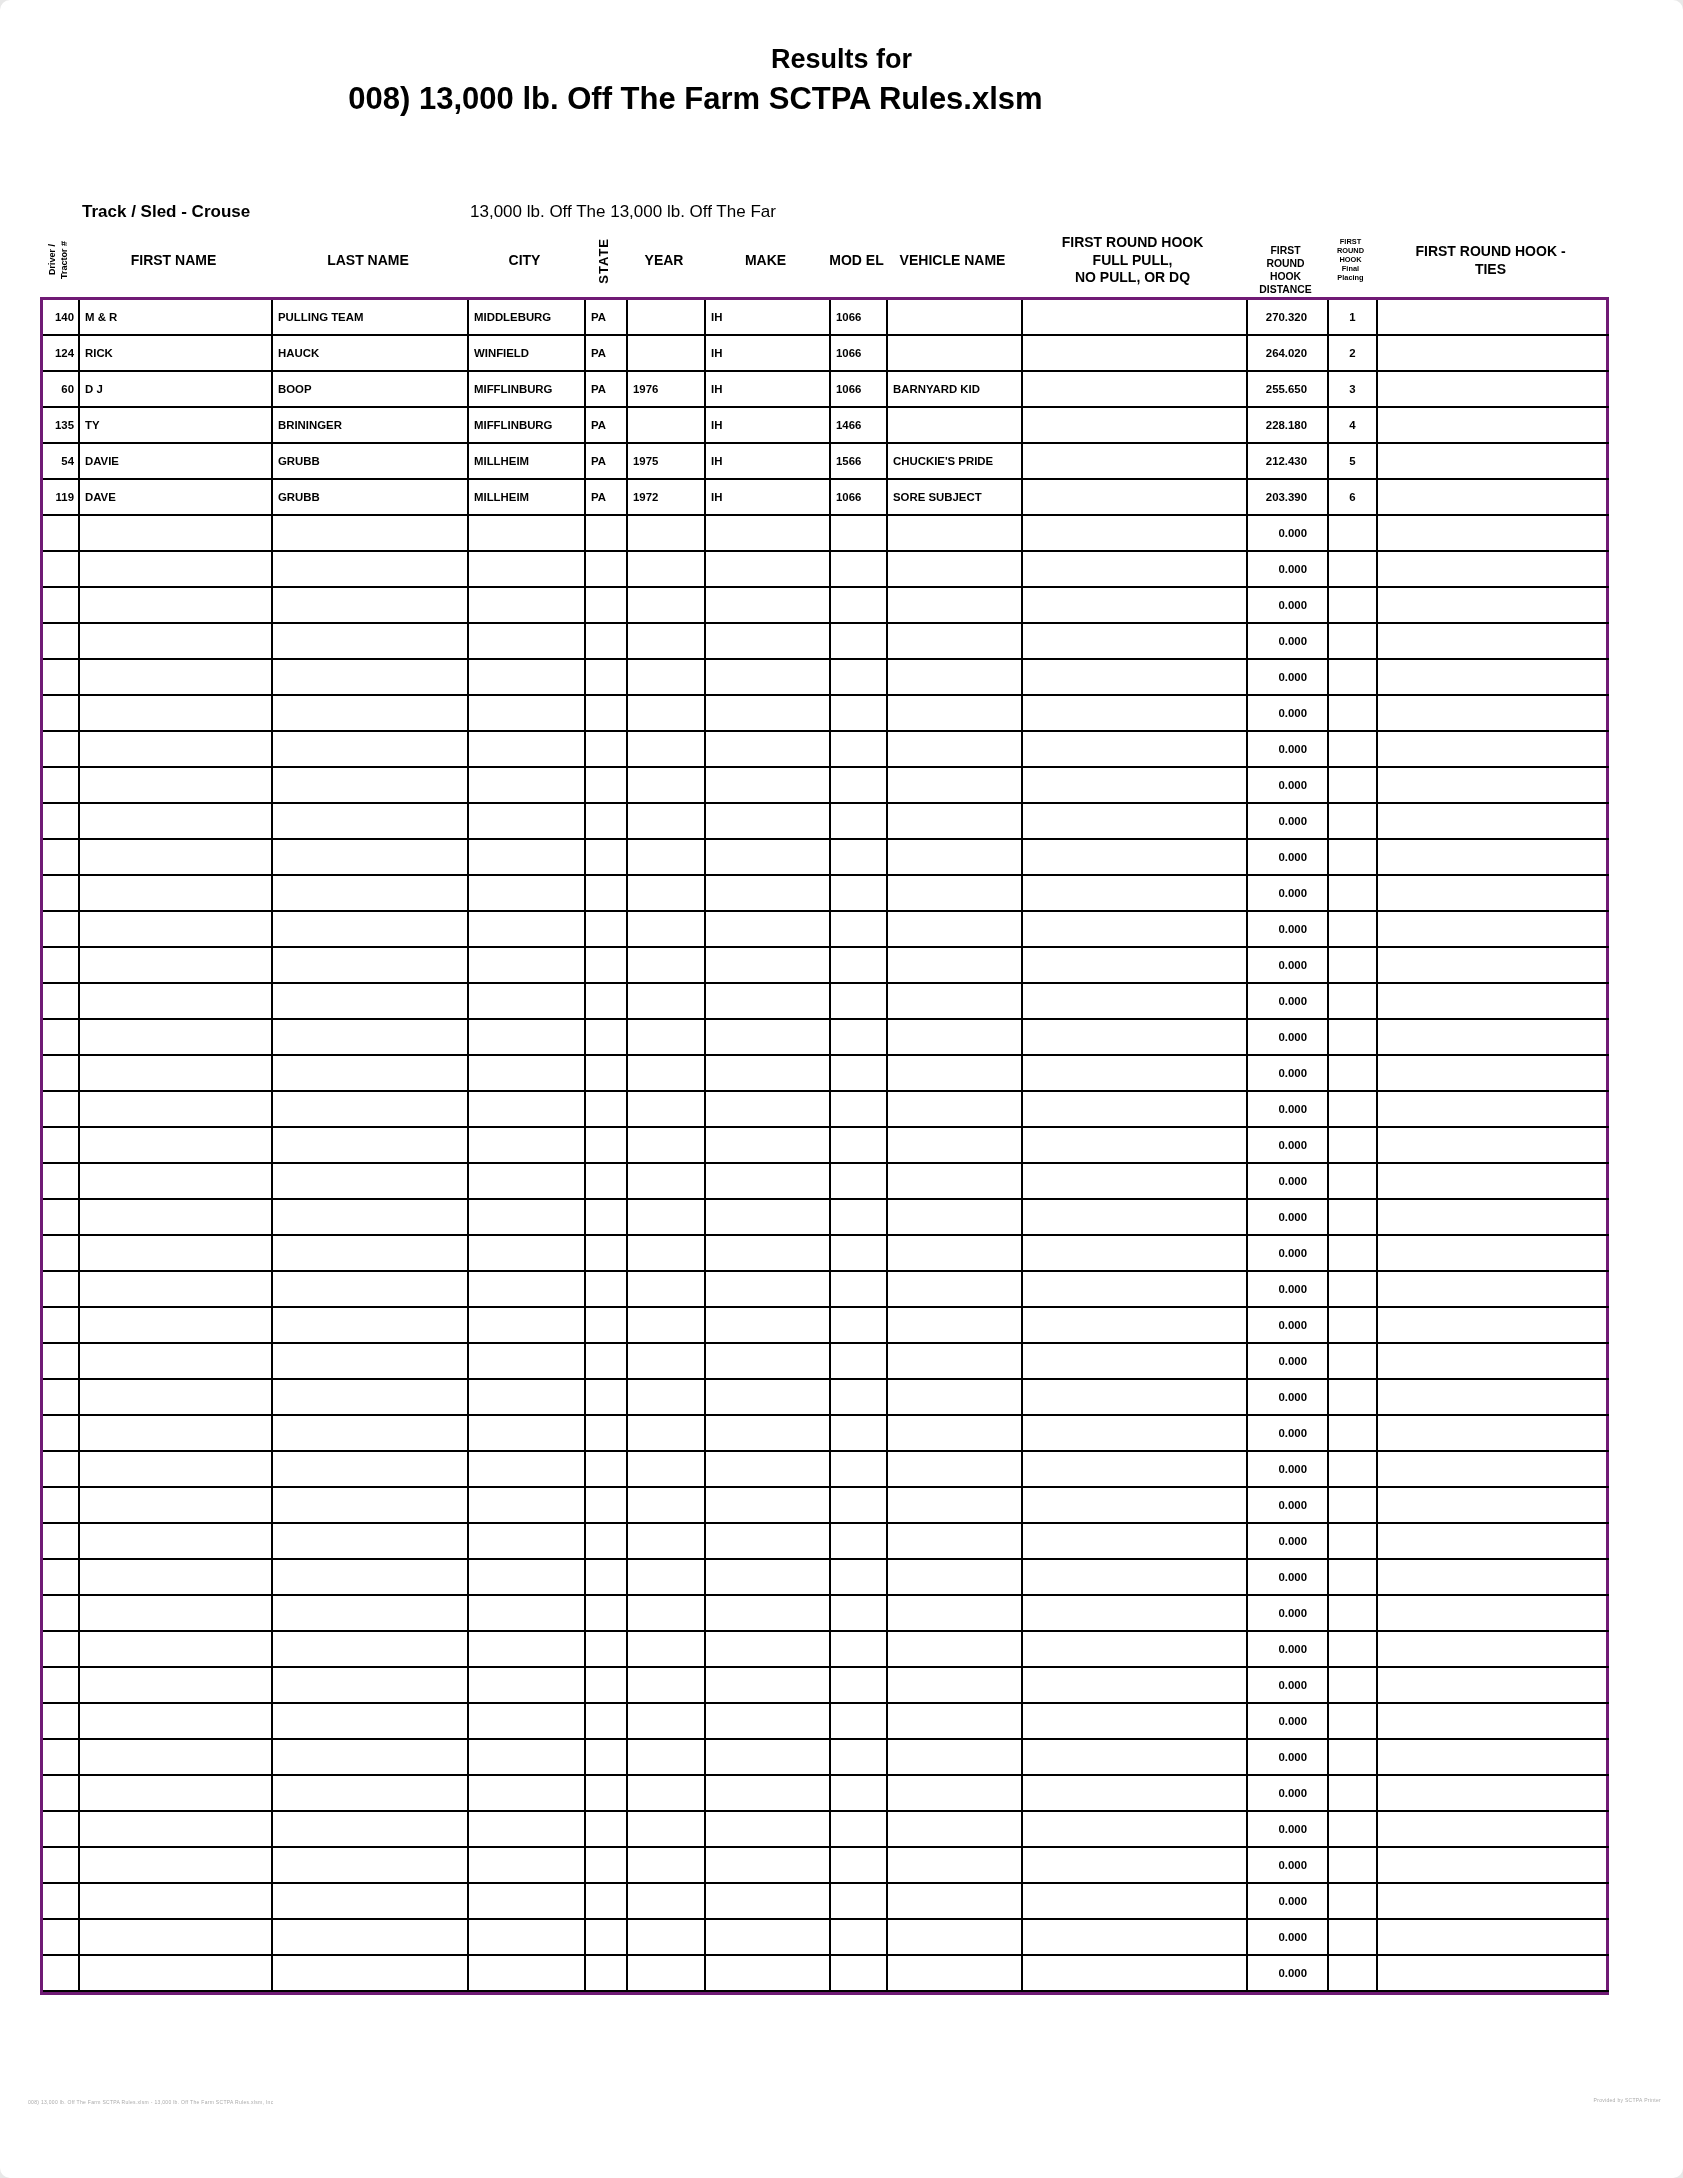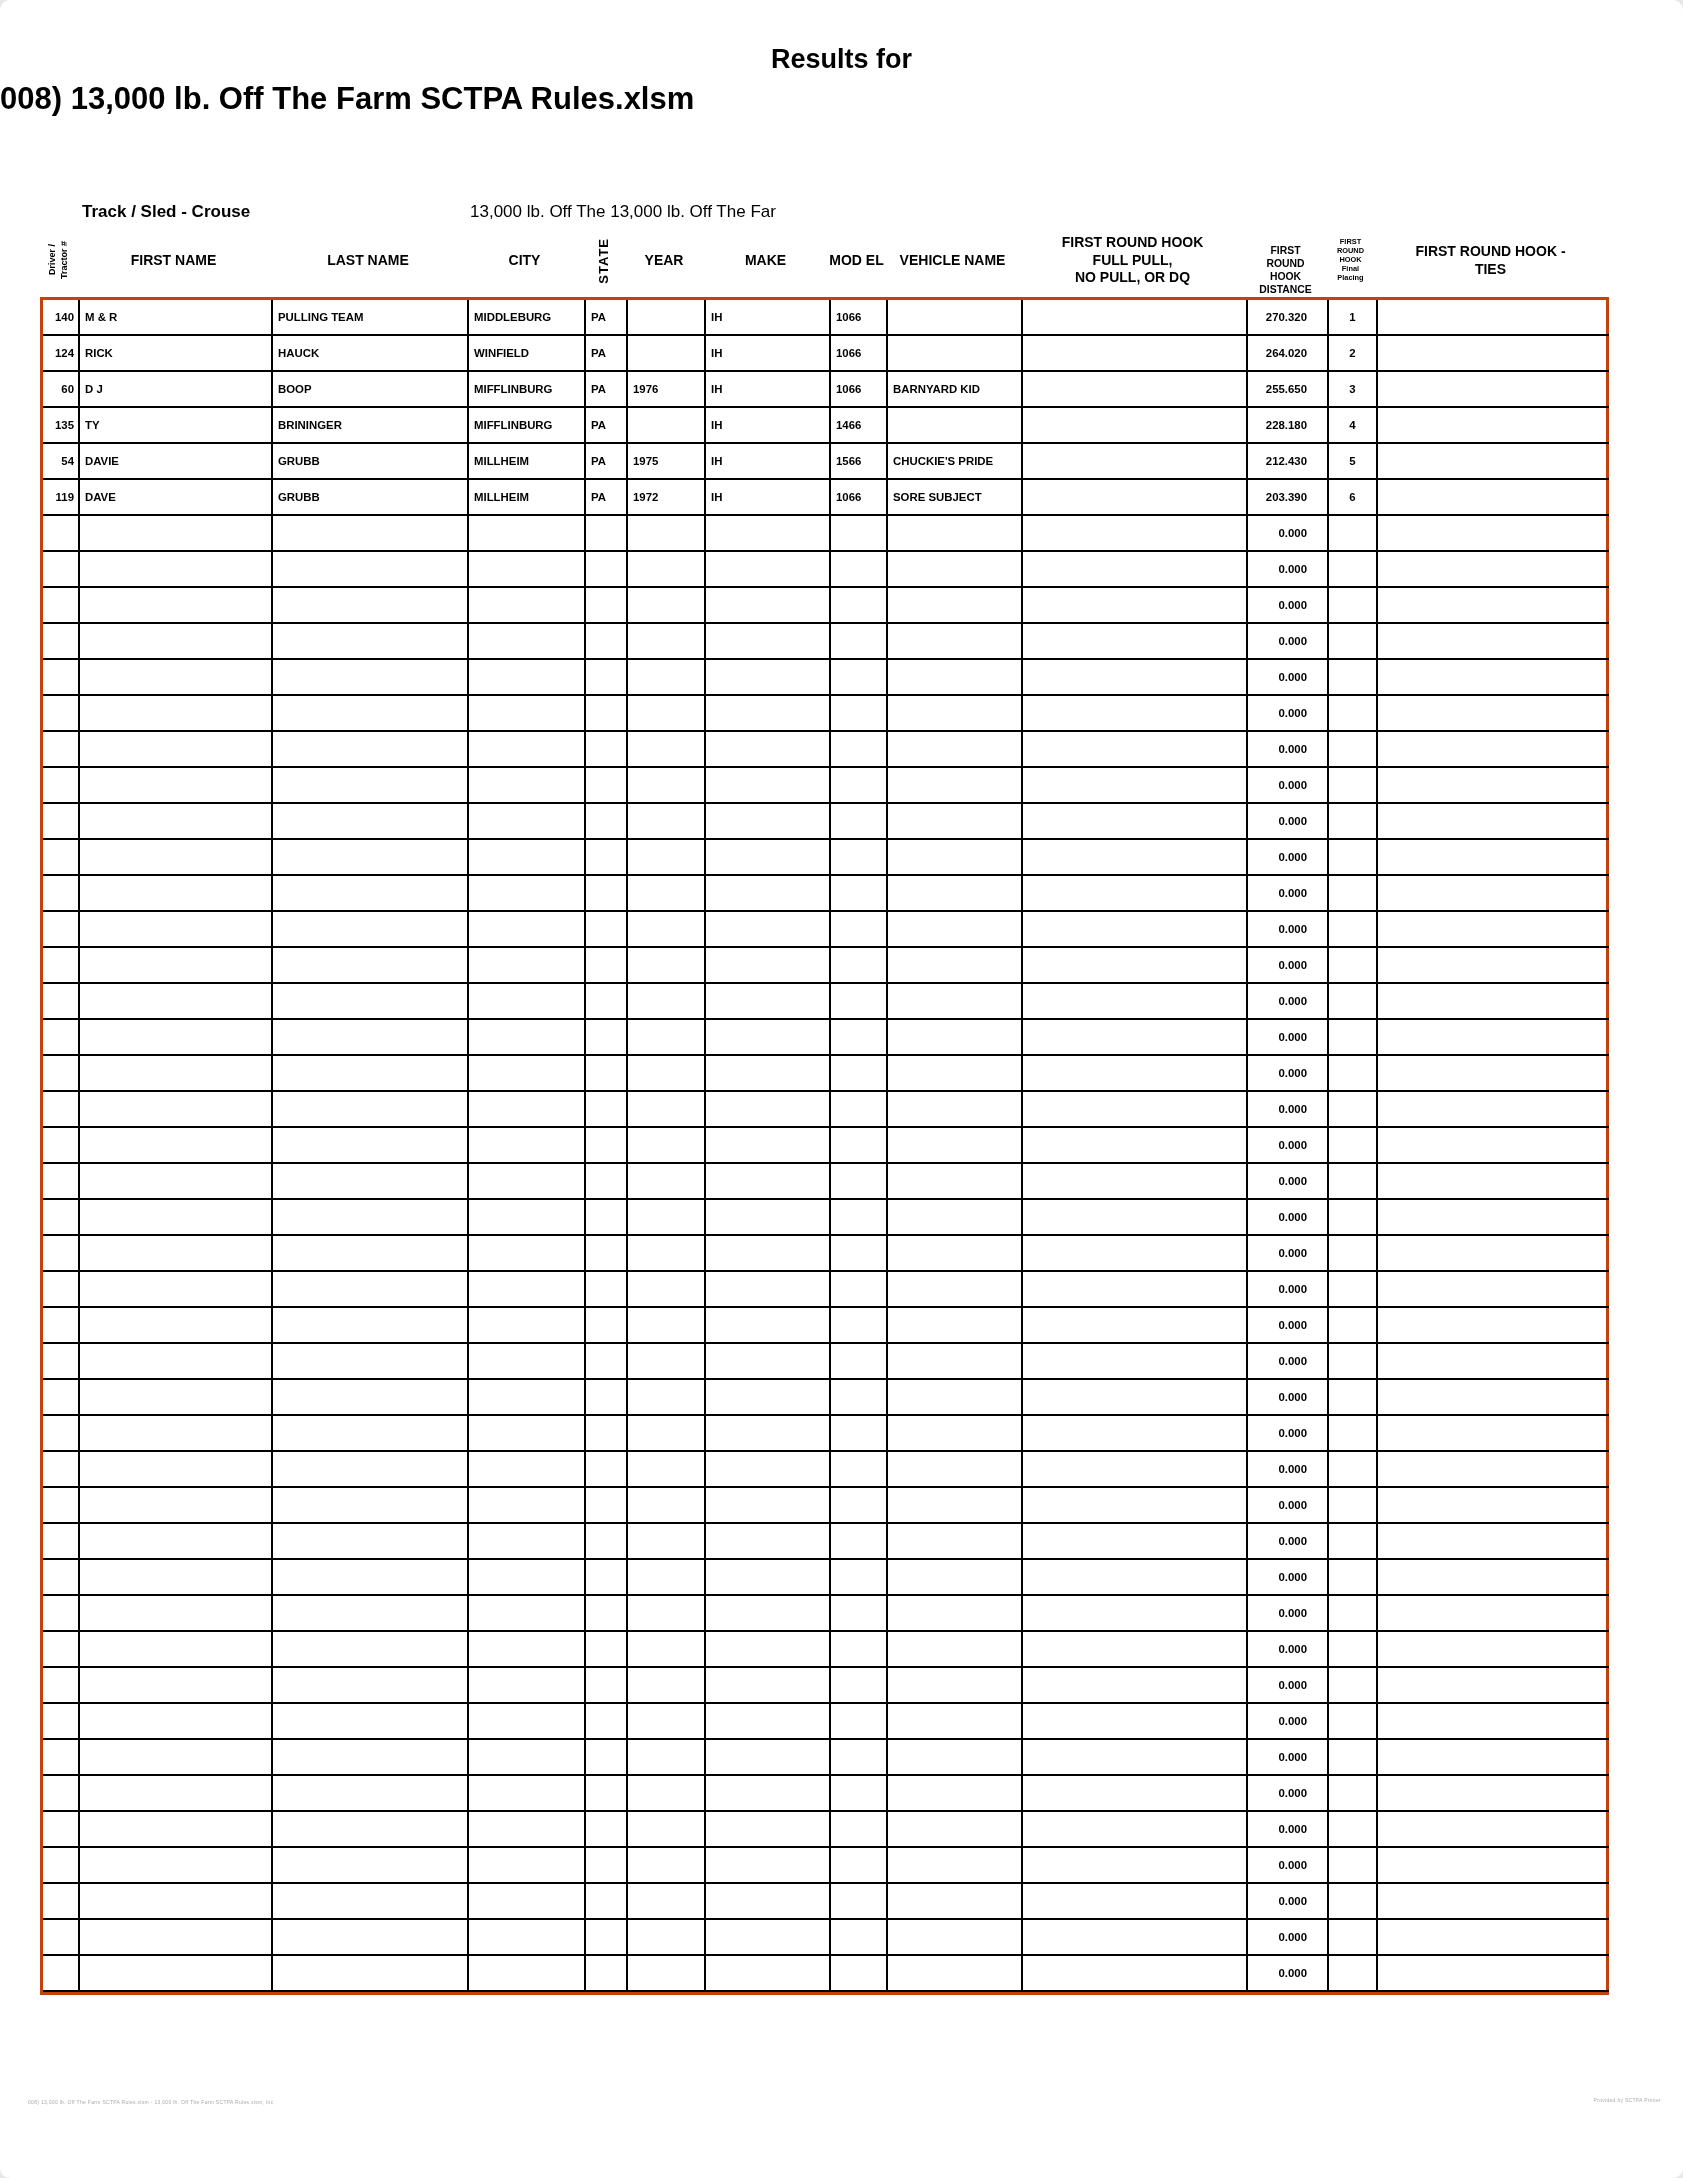--- a/index.html
+++ b/index.html
@@ -6,21 +6,21 @@
   html,body { background:#e8e8e8; }
   .page {
     position:relative; width:1683px; height:2178px; background:#ffffff;
     font-family:"Liberation Sans", sans-serif; color:#000; overflow:hidden;border-radius:10px;
   }
   .title1 {
     position:absolute; top:44px; left:0; width:1683px; text-align:center;
     font-size:27px; font-weight:bold;
   }
   .title2 {
-    position:absolute; top:81px; left:0; width:1391px; text-align:left;
+    position:absolute; top:81px; left:0; width:1391px; text-align:center;
     font-size:31px; font-weight:bold;
   }
   .subheader-track {
     position:absolute; top:202px; left:82px;
     font-size:17px; font-weight:bold;
   }
   .subheader-class {
     position:absolute; top:202px; left:470px;
     font-size:17px; font-weight:normal;
   }
@@ -42,21 +42,21 @@
   .th.vertical.state span { font-size:13px; letter-spacing:1px; }
   .th.small { font-size:14px; }
   .th.dist { font-size:10.4px; align-items:flex-end; padding-bottom:1px; }
   .th.placing { font-size:7.4px; line-height:1.2; }
   
   .tbody {
     position:absolute; top:297px; left:40px; width:1569px;
     display:grid;
     grid-template-columns:37px 193px 196px 117px 42px 78px 125px 57px 135px 225px 81px 49px 231px;
     grid-auto-rows:36px;
-    border:3px solid #c2410c;
+    border:3px solid #701a75;
   }
   .td {
     border-right:2px solid #000; border-bottom:2px solid #000;
     display:flex; align-items:center;
     font-weight:bold; font-size:11.4px;
     padding-left:5px; overflow:hidden; white-space:nowrap;
   }
   .td:nth-child(13n) { border-right:none; }
   .td.c-num      { justify-content:flex-end; padding-right:4px; padding-left:2px; }
   .td.c-distance { justify-content:flex-end; padding-right:20px; }

